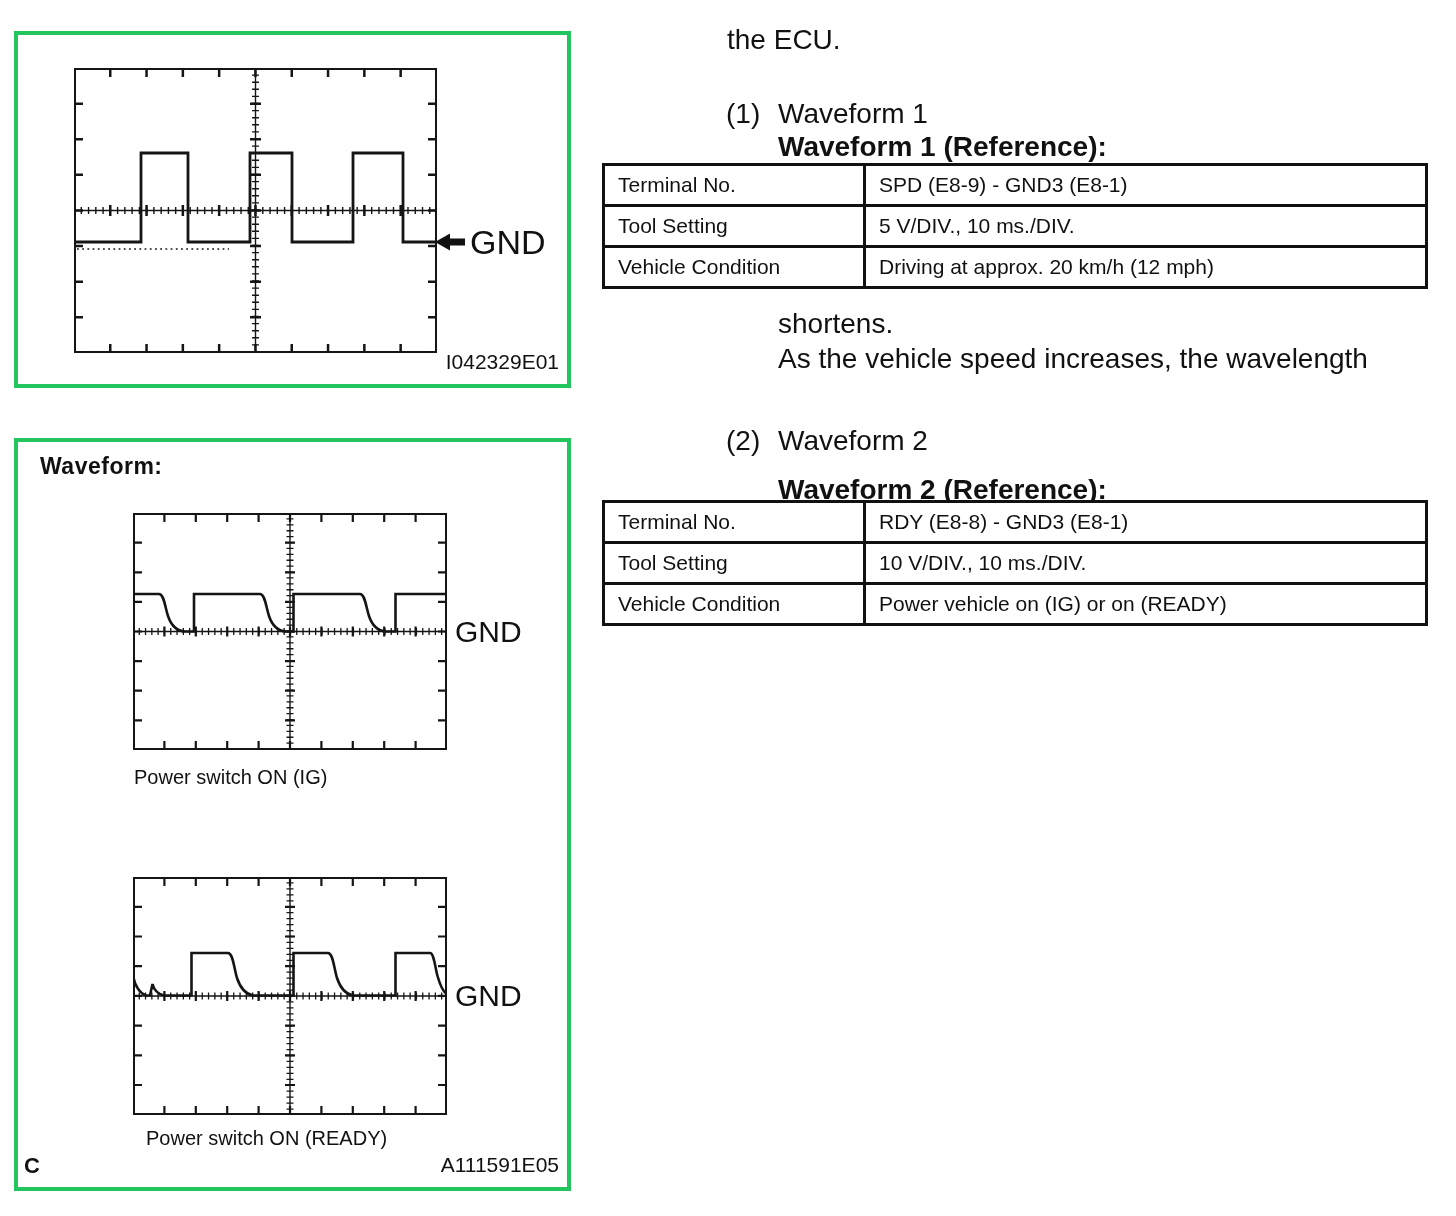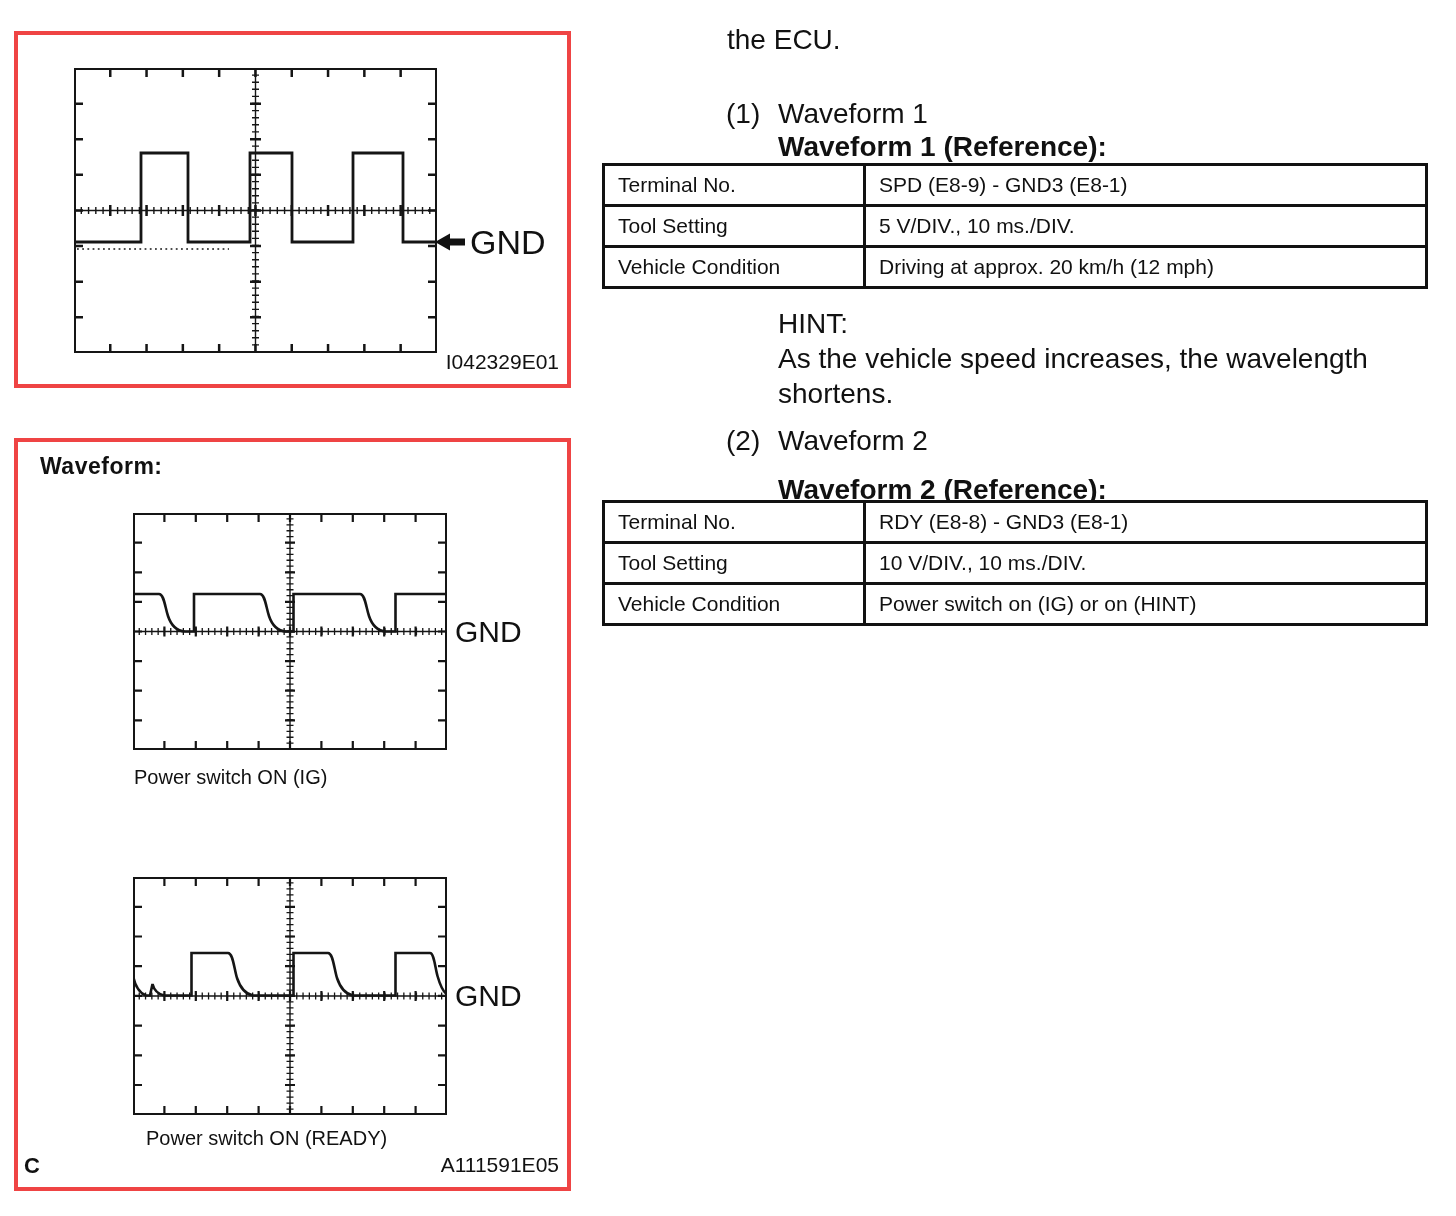--- a/index.html
+++ b/index.html
@@ -1,19 +1,19 @@
 <!DOCTYPE html>
 <html><head>
 <meta charset="utf-8">
 <style>
   html,body{margin:0;padding:0;background:#fff;}
   #page{position:relative;width:1456px;height:1216px;background:#ffffff;overflow:hidden;
         font-family:"Liberation Sans",sans-serif;color:#111;}
   .abs{position:absolute;}
-  .figbox{position:absolute;border:4px solid #ef4444;background:#fff;box-sizing:border-box;}
+  .figbox{position:absolute;border:4px solid #22c55e;background:#fff;box-sizing:border-box;}
   .body-text{font-size:28px;line-height:35px;white-space:nowrap;}
   .bold{font-weight:bold;}
   .item-row{display:flex;}
   .item-num{width:52px;flex:0 0 52px;}
   .ref-table{border-collapse:collapse;table-layout:fixed;width:826px;background:#fff;}
   .ref-table td{border:3px solid #111;height:38px;font-size:21px;vertical-align:middle;
                 padding:0 6px 0 13px;white-space:nowrap;overflow:hidden;margin-top:12px;}
   .ref-table td.lbl{width:239px;}
   .gnd-label{font-size:30px;line-height:36px;white-space:nowrap;}
   .gnd-label-lg{font-size:34px;line-height:40px;white-space:nowrap;}
@@ -129,23 +129,22 @@
       <td>5 V/DIV., 10 ms./DIV.</td>
     </tr>
     <tr>
       <td class="lbl">Vehicle Condition</td>
       <td>Driving at approx. 20 km/h (12 mph)</td>
     </tr>
   </tbody>
     </table>
 
   <div class="abs body-text" style="left:778px;top:306px;">
-    <div>HINT:</div>
+    <div>shortens.</div>
     <div>As the vehicle speed increases, the wavelength</div>
-    <div>shortens.</div>
   </div>
 
   <div class="abs body-text item-row" style="left:726px;top:423px;">
     <span class="item-num">(2)</span>
     <span>Waveform 2</span>
   </div>
 
   <div class="abs body-text bold" style="left:778px;top:472px;">Waveform 2 (Reference):</div>
 
   <table class="ref-table abs" style="left:602px;top:500px;">
@@ -153,18 +152,18 @@
         <tr>
       <td class="lbl">Terminal No.</td>
       <td>RDY (E8-8) - GND3 (E8-1)</td>
     </tr>
     <tr>
       <td class="lbl">Tool Setting</td>
       <td>10 V/DIV., 10 ms./DIV.</td>
     </tr>
     <tr>
       <td class="lbl">Vehicle Condition</td>
-      <td>Power switch on (IG) or on (HINT)</td>
+      <td>Power vehicle on (IG) or on (READY)</td>
     </tr>
   </tbody>
     </table>
 
 </div>
 
 </body></html>

